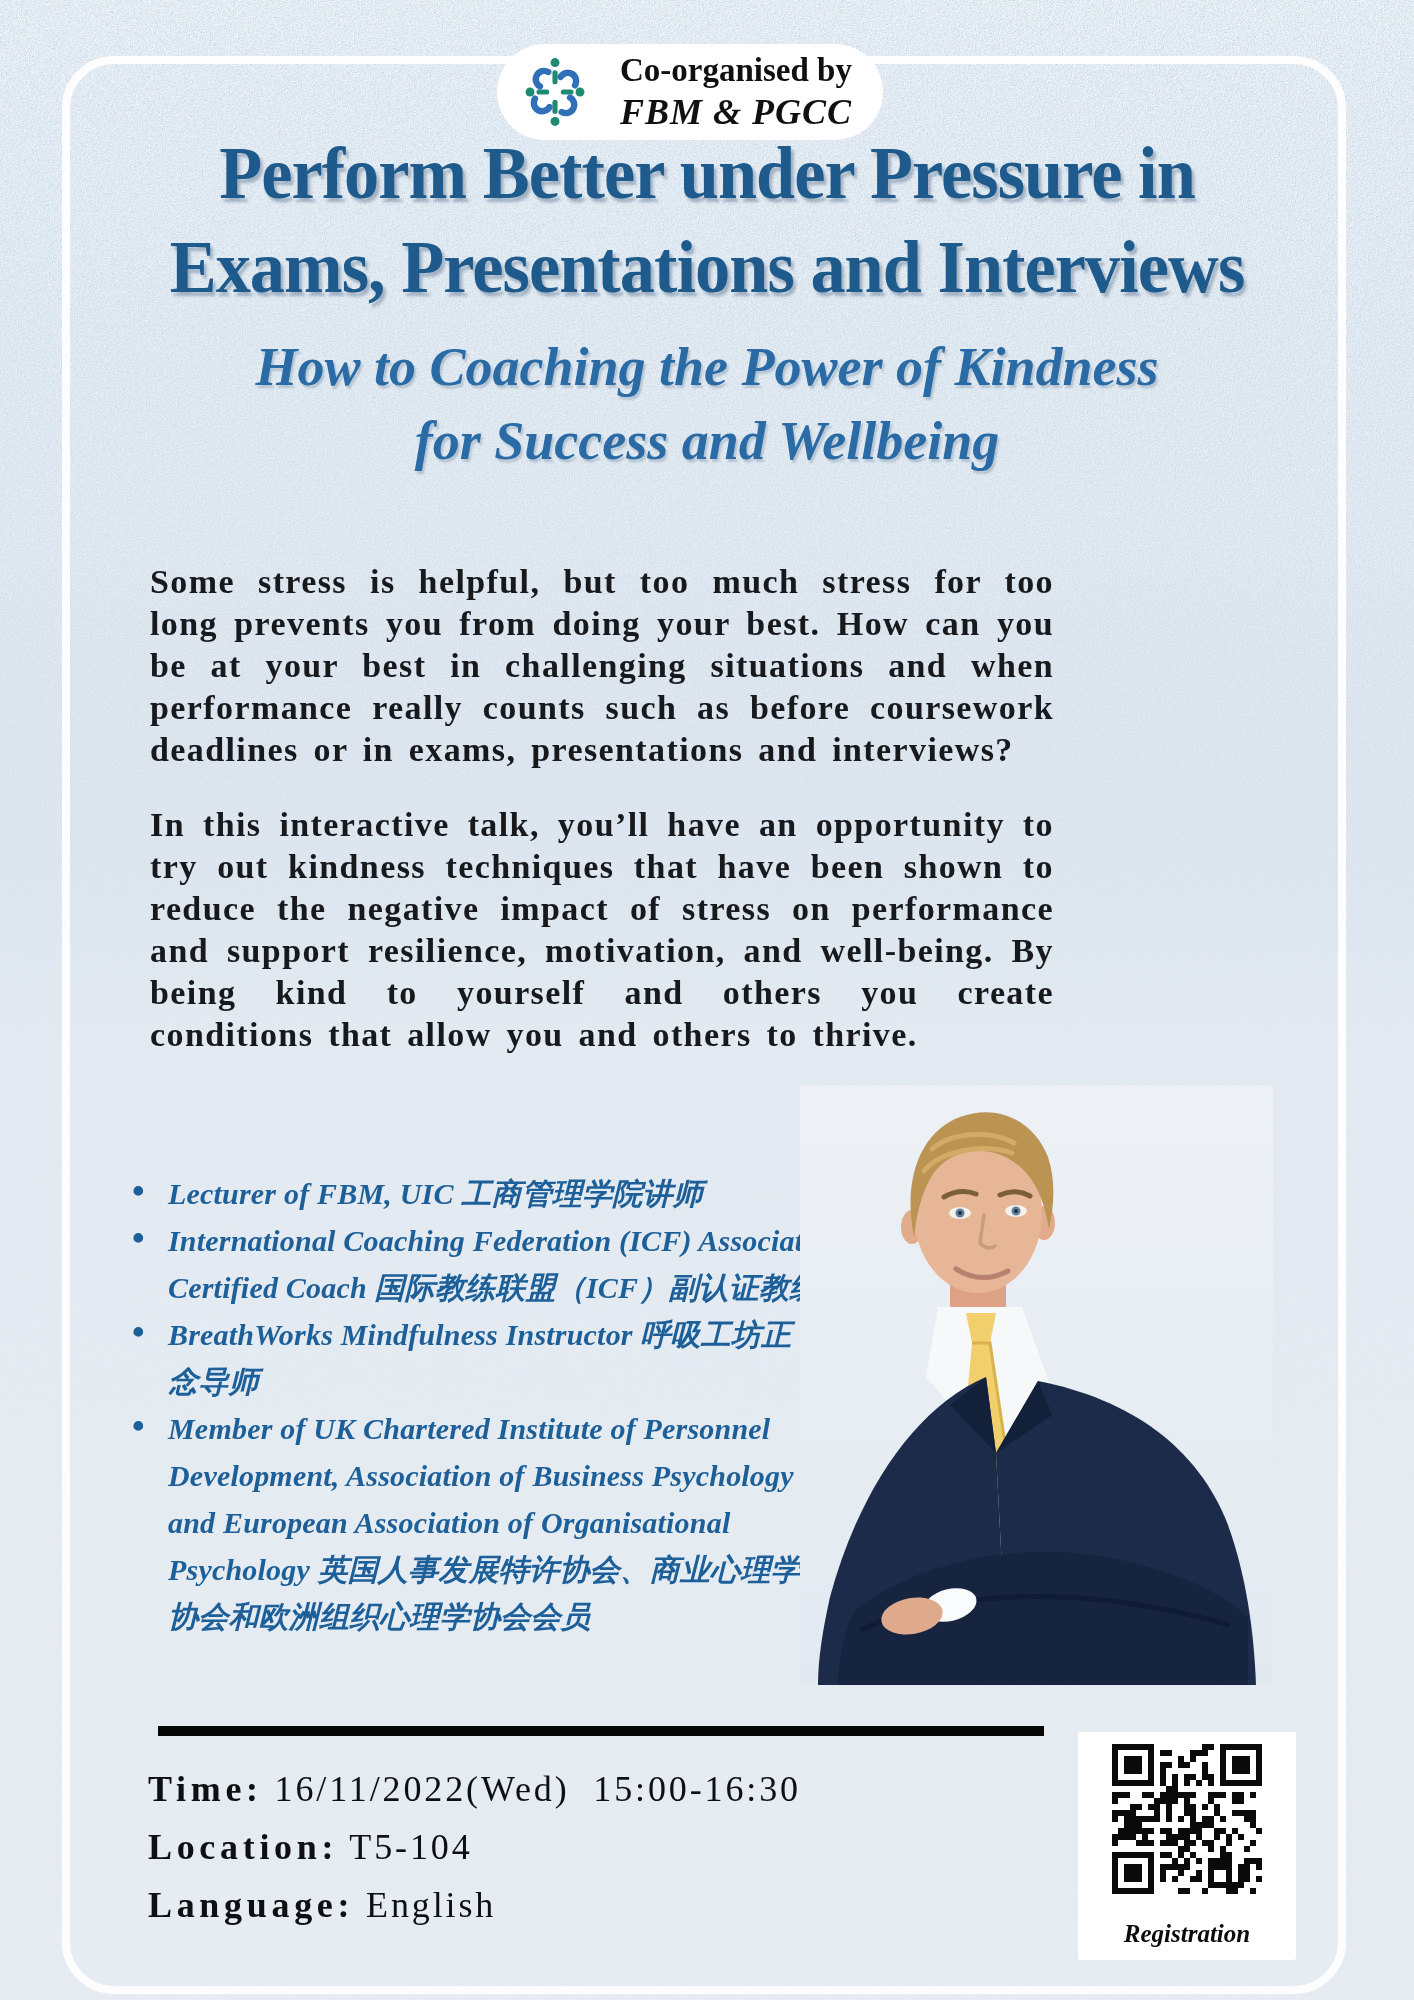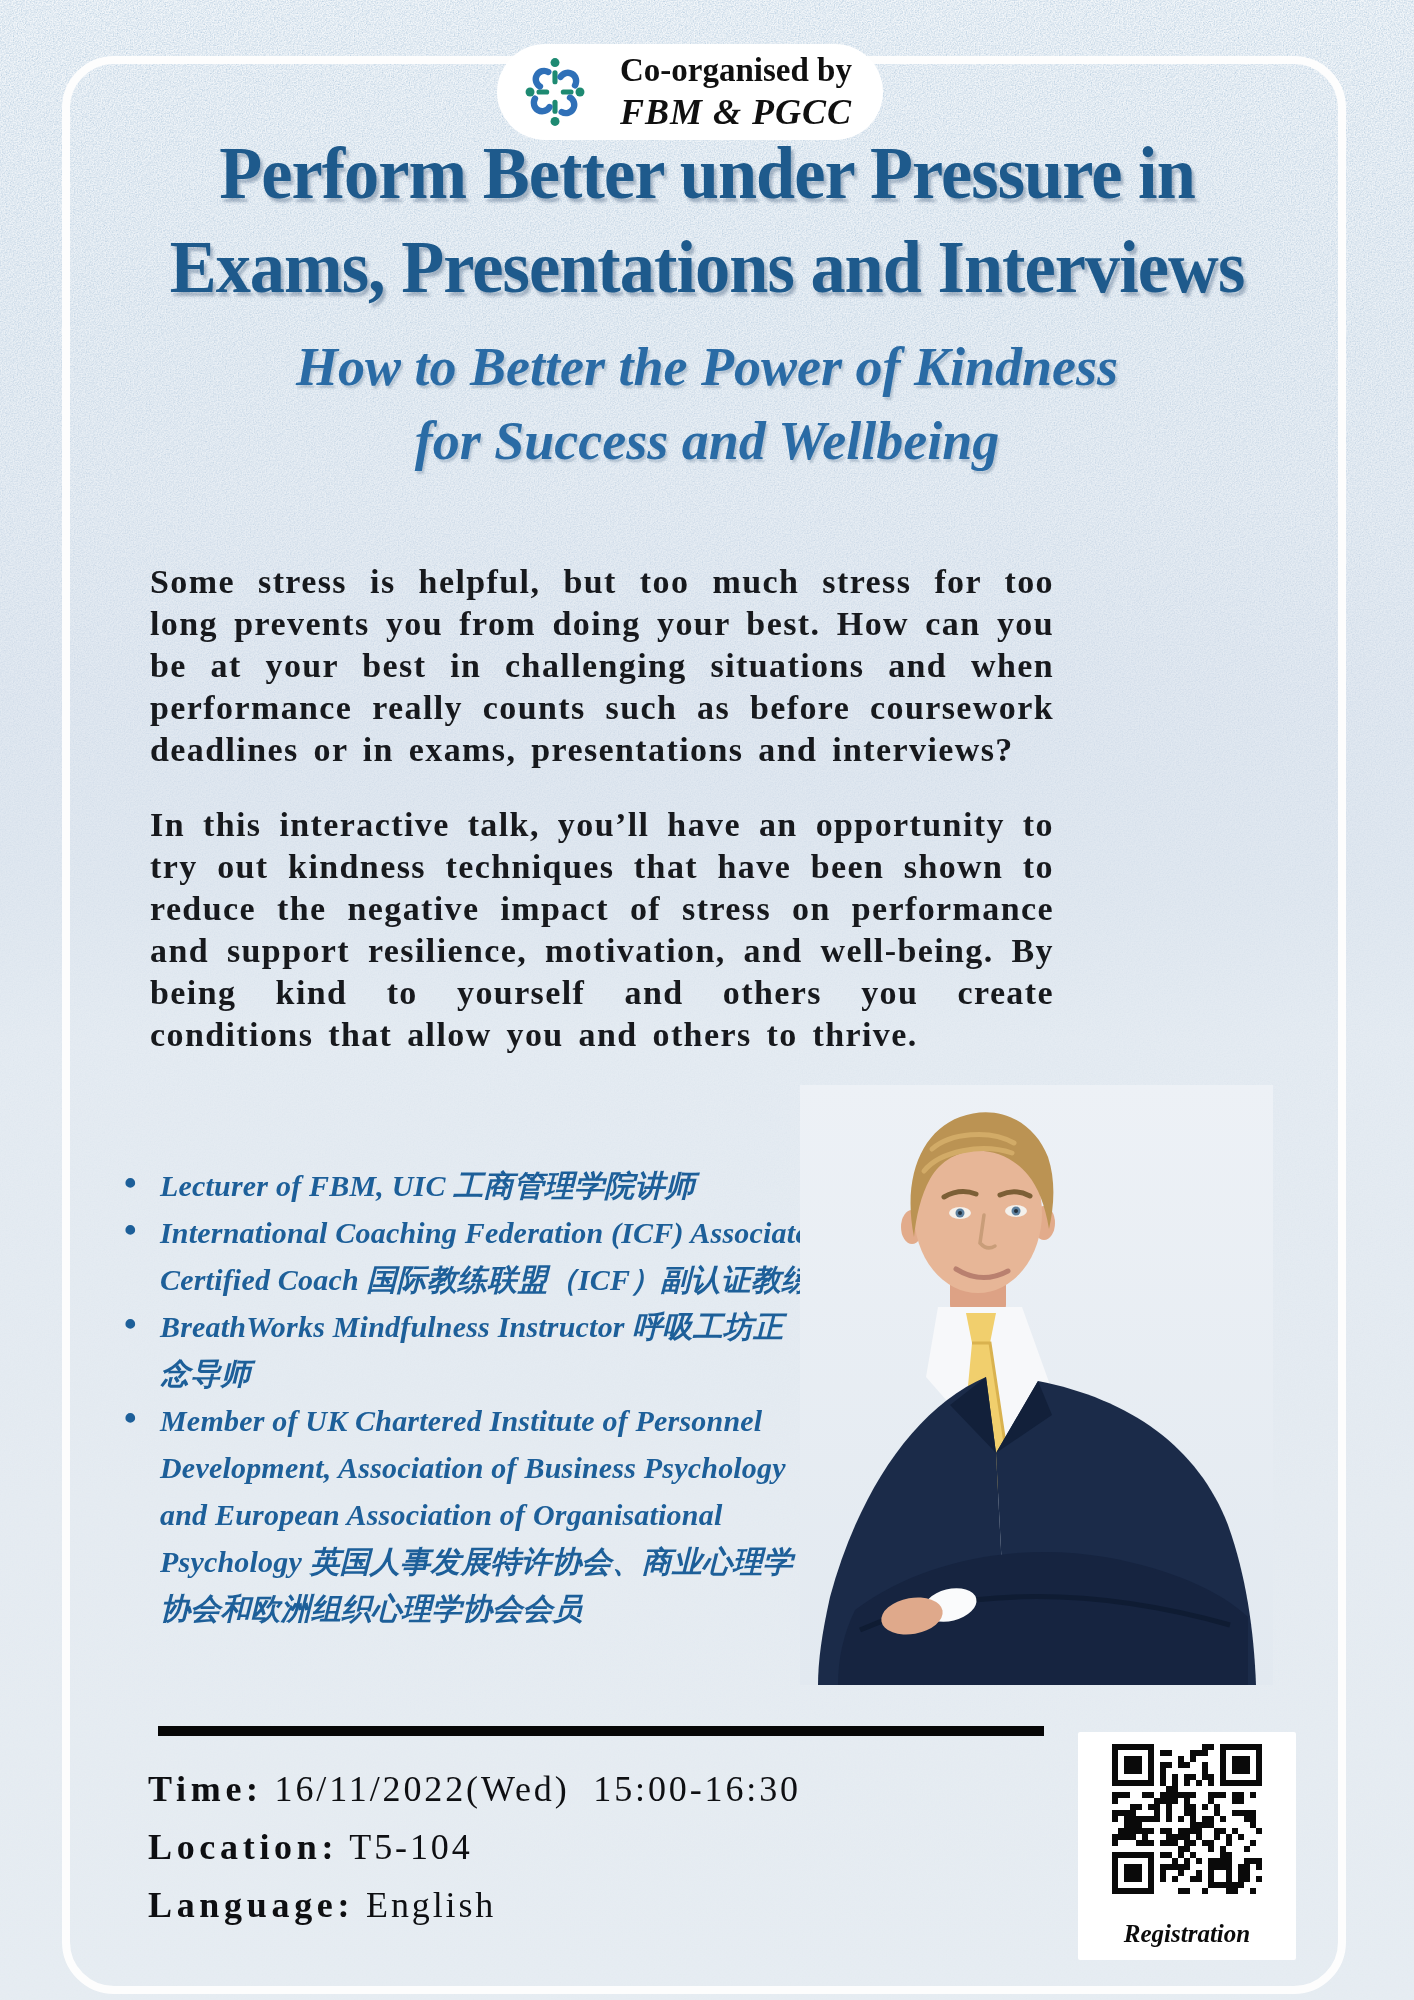--- a/index.html
+++ b/index.html
@@ -37,21 +37,21 @@
     position:absolute;left:110px;width:904px;color:#17191d;font-weight:bold;
     font-size:34px;line-height:42px;text-align:justify;letter-spacing:1.4px;word-spacing:5px;margin-left:40px;
   }
   .para-1{top:527px;}
   .para-2{top:770px;}
   .speaker-name{
     position:absolute;left:112px;top:1070px;margin:0;color:#0c0d0f;
     font-size:60px;font-weight:bold;letter-spacing:0.15em;white-space:nowrap;
   }
   .creds{
-    position:absolute;left:112px;top:1162px;width:700px;margin:0;padding:0;list-style:none;
+    position:absolute;left:112px;top:1162px;width:700px;margin:8px;padding:0;list-style:none;
     color:#1d5f99;font-weight:bold;font-style:italic;font-size:30px;line-height:47px;letter-spacing:0.2px;
   }
   .creds li{position:relative;padding-left:48px;}
   .creds li::before{content:"\2022";position:absolute;left:12px;top:-2px;font-size:36px;font-style:normal;}
   .photo{position:absolute;left:800px;top:1085px;width:473px;height:600px;}
   .divider{position:absolute;left:158px;top:1726px;width:886px;height:10px;background:#070707;}
   .details{position:absolute;left:148px;top:1760px;font-size:36px;line-height:58px;color:#0e0f12;}
   .details .row{white-space:pre-wrap;}
   .details .label{font-weight:bold;letter-spacing:0.13em;}
   .details .value{letter-spacing:0.08em;}
@@ -112,21 +112,21 @@
       <div class="badge-line2">FBM &amp; PGCC</div>
     </div>
   </div>
 
   <h1 class="title">
     <span>Perform Better under Pressure in</span>
     <span>Exams, Presentations and Interviews</span>
   </h1>
 
   <div class="subtitle">
-    <span>How to Better the Power of Kindness</span>
+    <span>How to Coaching the Power of Kindness</span>
     <span>for Success and Wellbeing</span>
   </div>
 
   <p class="para para-1">Some stress is helpful, but too much stress for too long prevents you from doing your best. How can you be at your best in challenging situations and when performance really counts such as before coursework deadlines or in exams, presentations and interviews?</p>
   <p class="para para-2">In this interactive talk, you’ll have an opportunity to try out kindness techniques that have been shown to reduce the negative impact of stress on performance and support resilience, motivation, and well-being. By being kind to yourself and others you create conditions that allow you and others to thrive.</p>
 
 
   <ul class="creds">
     <li>Lecturer of FBM, UIC 工商管理学院讲师</li>
     <li>International Coaching Federation (ICF) Associate Certified Coach 国际教练联盟（ICF）副认证教练</li>

